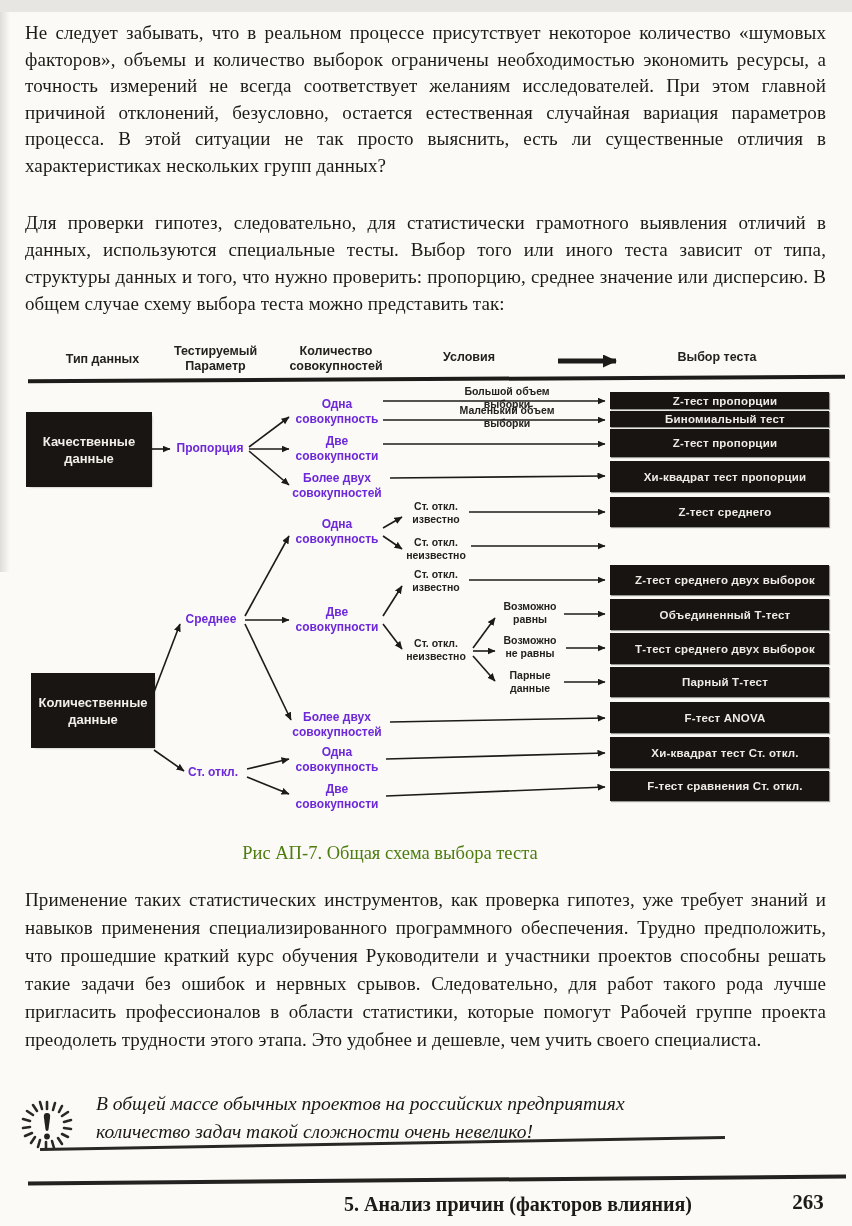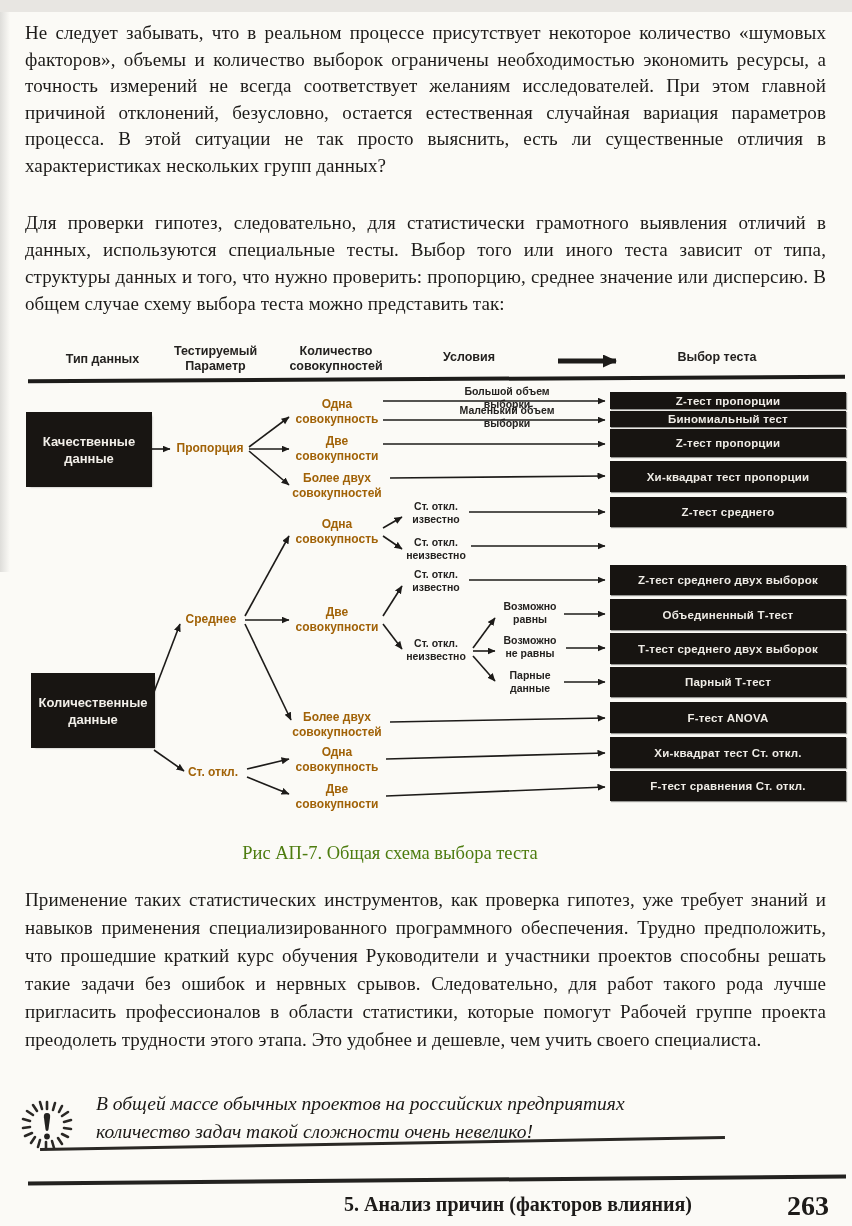--- a/index.html
+++ b/index.html
@@ -24,45 +24,46 @@
     font-family:"Liberation Sans", sans-serif;}
   .dg-abs{position:absolute;}
   .col-h{font-weight:bold;font-size:12.5px;text-align:center;line-height:15px;color:#242220;}
   .hrule{position:absolute;left:28px;top:47px;width:817px;height:4px;background:#1d1c1a;
     transform:rotate(-.3deg);}
   .cat-box{
     background:#181512;color:#f2efe9;font-weight:bold;font-size:13px;line-height:17px;
     display:flex;align-items:center;justify-content:center;text-align:center;
     box-shadow:0 0 0 2px #181512, 2px 2px 2px rgba(0,0,0,.35);
   }
-  .lbl{font-weight:bold;font-size:12px;line-height:15px;text-align:center;color:#a16207;}
+  .lbl{font-weight:bold;font-size:12px;line-height:15px;text-align:center;color:#6d28d9;}
   .cond{font-weight:bold;font-size:10.5px;line-height:13px;text-align:center;color:#242220;}
   .test-box{
-    position:absolute;left:610px;width:236px;background:#171411;color:#efece6;
+    position:absolute;left:610px;width:208px;background:#171411;color:#efece6;
     font-weight:bold;font-size:11.5px;letter-spacing:.2px;
     display:flex;align-items:center;justify-content:center;text-align:center;
     box-shadow:1px 1px 1px rgba(0,0,0,.4);
+    padding-left:11px;
   }
   .caption{position:absolute;left:0;top:831px;width:780px;text-align:center;
     font-size:18.5px;color:#4d7c0f;}
 
   
   .note-text{position:absolute;left:96px;top:1078px;width:720px;
     font-weight:normal;font-style:italic;font-size:19.5px;line-height:28px;color:#1b1916;}
   .note-underline{position:absolute;left:40px;top:1130px;width:685px;height:2.5px;
     background:#2a2825;transform:rotate(-1deg);}
   .note-icon{position:absolute;left:16px;top:1082px;}
 
   
   .footer-rule{position:absolute;left:28px;top:1166px;width:818px;height:3.5px;
     background:#232220;transform:rotate(-.5deg);}
   .footer-chapter{position:absolute;left:260px;top:1181px;width:432px;text-align:right;
     font-weight:bold;font-size:20px;color:#1d1b19;}
   .footer-page{position:absolute;left:772px;top:1178px;width:72px;text-align:center;
-    font-weight:bold;font-size:28px;color:#1d1b19;}
+    font-weight:bold;font-size:21px;color:#1d1b19;}
 </style>
 </head>
 <body>
 
 <div class="page">
 
   <div class="para p1">Не следует забывать, что в реальном процессе присутствует некоторое количество «шумовых факторов», объемы и количество выборок ограничены необходимостью экономить ресурсы, а точность измерений не всегда соответствует желаниям исследователей. При этом главной причиной отклонений, безусловно, остается естественная случайная вариация параметров процесса. В этой ситуации не так просто выяснить, есть ли существенные отличия в характеристиках нескольких групп данных?</div>
   <div class="para p2">Для проверки гипотез, следовательно, для статистически грамотного выявления отличий в данных, используются специальные тесты. Выбор того или иного теста зависит от типа, структуры данных и того, что нужно проверить: пропорцию, среднее значение или дисперсию. В общем случае схему выбора теста можно представить так:</div>
 
   <div class="diagram">

